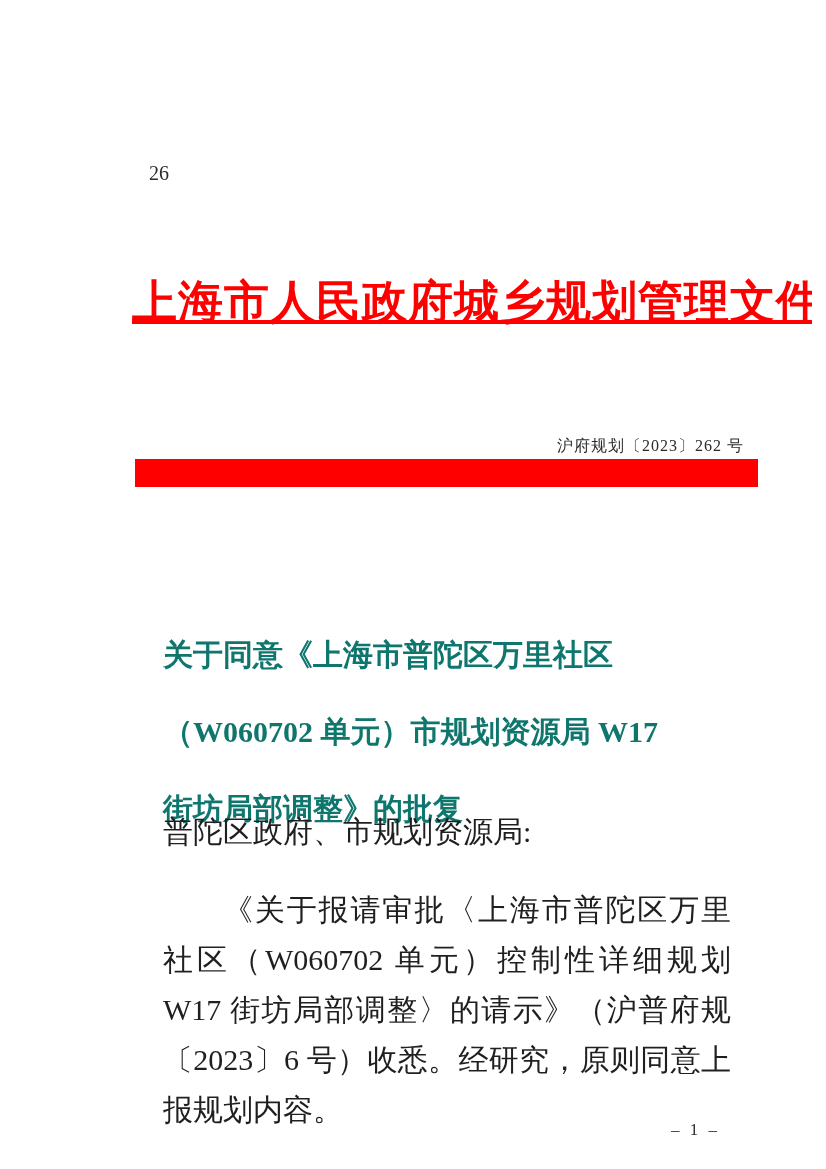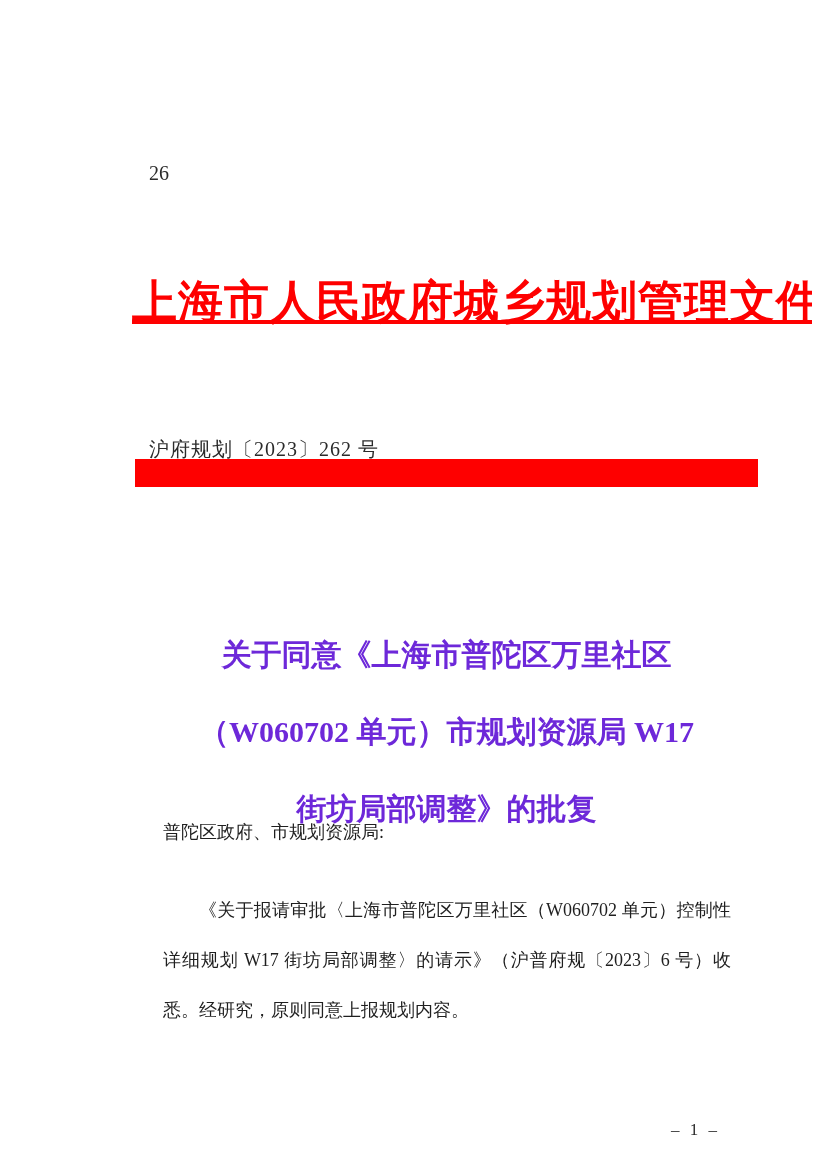--- a/index.html
+++ b/index.html
@@ -31,50 +31,50 @@
     color: #fe0000;
     letter-spacing: 1px;
     white-space: nowrap;
     text-decoration: underline;
   }
   .doc-number {
     position: absolute;
     left: 107px;
     right: 96px;
     top: 394px;
-    text-align: left;
-    font-size: 20px;
+    text-align: right;
+    font-size: 16px;
     color: #2b2b2b;
     letter-spacing: 1px;
   }
   .red-rule {
     position: absolute;
     left: 107px;
     right: 96px;
     top: 431px;
     height: 4px;
     background: #fe0000;
   }
   .doc-title {
     position: absolute;
     left: 107px;
     right: 96px;
     top: 574px;
-    text-align: center;
+    text-align: left;
     font-size: 30px;
     font-weight: bold;
     line-height: 49px;
-    color: #6d28d9;
+    color: #0f766e;
   }
   .body-text {
     position: absolute;
     left: 107px;
     width: 624px;
     top: 751px;
-    font-size: 18px;
+    font-size: 30px;
     line-height: 50px;
     color: #1f1f1f;
     text-align: justify;
   }
   .body-text p { margin: 0; }
   .body-text .para { text-indent: 2em; }
   .footer-num {
     position: absolute;
     right: 120px;
     top: 1078px;

